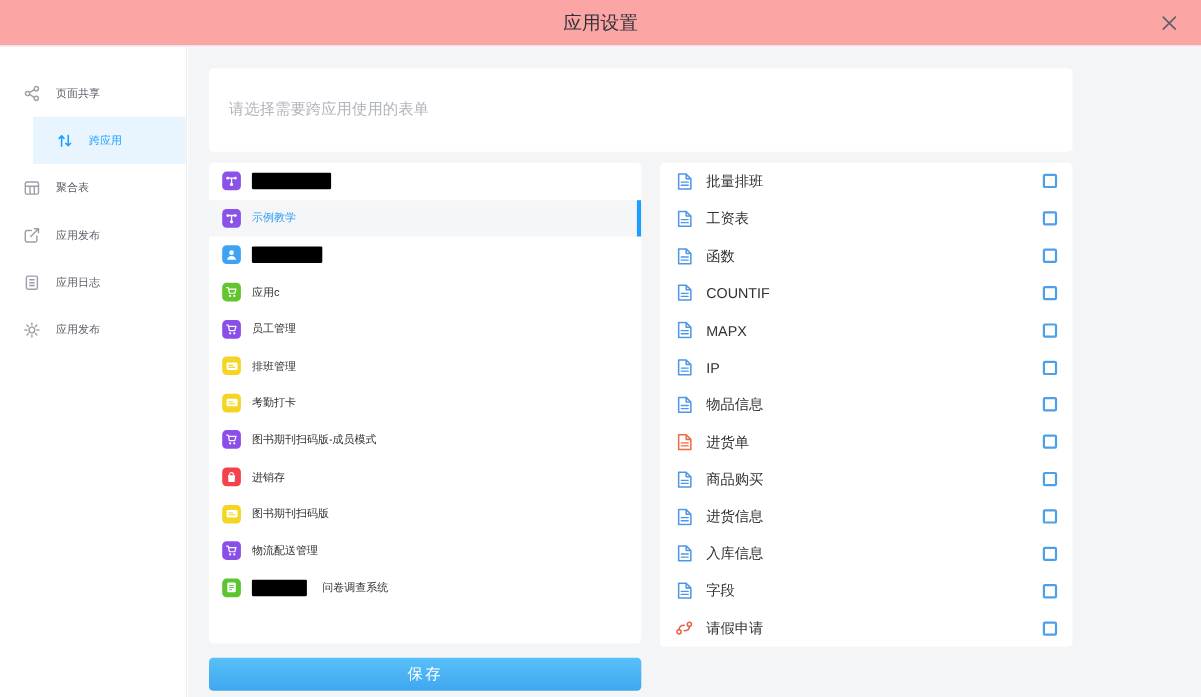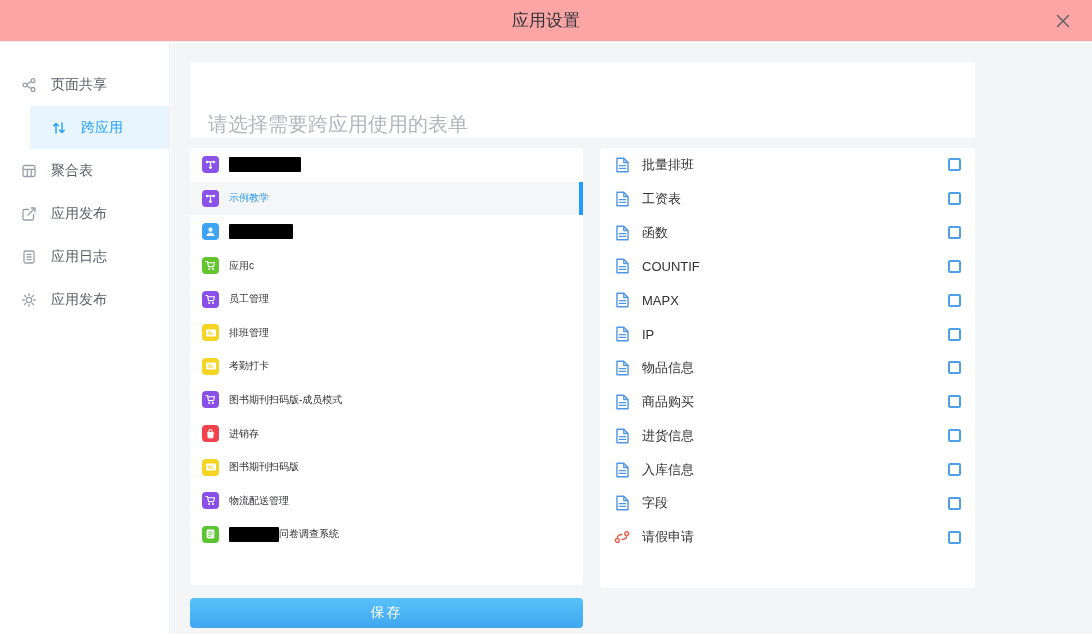--- a/index.html
+++ b/index.html
@@ -11,42 +11,42 @@
   
   .header { position:absolute; top:0; left:0; right:0; height:42px; background:#fca5a5;
             border-bottom:1px solid #e9ebee; z-index:5; }
   .header-title { text-align:center; line-height:42px; font-size:17px; color:#2f3338; font-weight:500; }
   .close-btn { position:absolute; right:18px; top:10px; width:22px; height:22px; cursor:pointer;
                display:flex; align-items:center; justify-content:center; color:#5f6368; }
   
   .sidebar { position:absolute; top:43px; left:0; width:170px; bottom:0; background:#fff;
              border-right:1px solid #eceef0; padding-top:20px; }
   .side-item { height:43px; display:flex; align-items:center; padding-left:21px;
-               font-size:14px; color:#595e66; cursor:pointer; }
+               font-size:10px; color:#595e66; cursor:pointer; }
   .side-item .s-icon { width:16px; height:16px; margin-right:14px; color:#9aa0a8;
                        display:flex; align-items:center; justify-content:center; }
   .side-item.selected { background:#e9f5fe; color:#1e9fff;margin-left:30px; }
   .side-item.selected .s-icon { color:#1e9fff; }
   
   .main { position:absolute; top:43px; left:171px; right:0; bottom:0; background:#f4f5f7; }
   .picker-card { position:absolute; left:19px; top:19px; width:785px; height:76px; background:#fff;
-                 border-radius:4px; display:flex; align-items:flex-end; padding-left:18px;
-                 color:#b2b6bd; font-size:20px; cursor:text; }
+                 border-radius:4px; display:flex; align-items:center; padding-left:18px;
+                 color:#b2b6bd; font-size:14px; cursor:text; }
   
   .app-card { position:absolute; left:19px; top:105px; width:393px; height:437px; background:#fff;
               border-radius:4px; overflow:hidden; }
   .app-row { height:33.6px; display:flex; align-items:center; padding:0 12px; position:relative; cursor:pointer; }
   .app-row.selected { background:#f5f6f8; }
   .app-row.selected .bar { position:absolute; right:0; top:0; bottom:0; width:4px; background:#1e9fff; }
   .app-icon { width:17px; height:17px; border-radius:4px; flex-shrink:0;
               display:flex; align-items:center; justify-content:center; }
   .app-label { margin-left:10px; font-size:10px; color:#303133; white-space:nowrap; }
   .app-row.selected .app-label { color:#2d9cf0; }
   .redacted-bar { height:15px; background:#000; margin-left:10px; border-radius:1px; flex-shrink:0; }
-  .redacted-bar.prefix + .app-label { margin-left:0; }
+  .redacted-bar.prefix + .app-label { margin-left:14px; }
   
   .save-btn { position:absolute; left:19px; top:555px; width:393px; height:30px; border:none;
               border-radius:4px; background:linear-gradient(180deg,#58c0f8,#3fa7ef); color:#fff;
               font-size:14px; letter-spacing:2px; cursor:pointer; font-family:inherit; }
   
   .form-card { position:absolute; left:429px; top:105px; width:375px; height:440px; background:#fff;
                border-radius:4px; overflow:hidden; }
   .form-row { height:33.85px; display:flex; align-items:center; padding:0 14px; cursor:pointer; }
   .form-icon { width:16px; height:16px; flex-shrink:0; display:flex; align-items:center; justify-content:center; }
   .form-label { margin-left:12px; font-size:13px; color:#303133; flex:1; white-space:nowrap; }
@@ -325,20 +325,31 @@
             <path d="M8.2 1.4v3.7h3.8" fill="none" stroke="#4d96e8" stroke-width="1.3" stroke-linejoin="round"></path>
             <path d="M4 8.1h6M4 10.7h6" stroke="#4d96e8" stroke-width="1.1" stroke-linecap="round"></path>
           </svg>
         </span>
         <span class="form-label">物品信息</span>
         <span class="checkbox"></span>
       </div>
       <div class="form-row">
         <span class="form-icon">
           <svg width="15" height="16" viewBox="0 0 14 15">
+            <path d="M1.8 1.2h6.4l4 3.9v8.7H1.8z" fill="#fff" stroke="#ed6a45" stroke-width="1.3" stroke-linejoin="round"></path>
+            <path d="M8.2 1.4v3.7h3.8" fill="none" stroke="#ed6a45" stroke-width="1.3" stroke-linejoin="round"></path>
+            <path d="M4 8.1h6M4 10.7h6" stroke="#ed6a45" stroke-width="1.1" stroke-linecap="round"></path>
+          </svg>
+        </span>
+        <span class="form-label">进货单</span>
+        <span class="checkbox"></span>
+      </div>
+      <div class="form-row">
+        <span class="form-icon">
+          <svg width="15" height="16" viewBox="0 0 14 15">
             <path d="M1.8 1.2h6.4l4 3.9v8.7H1.8z" fill="#fff" stroke="#4d96e8" stroke-width="1.3" stroke-linejoin="round"></path>
             <path d="M8.2 1.4v3.7h3.8" fill="none" stroke="#4d96e8" stroke-width="1.3" stroke-linejoin="round"></path>
             <path d="M4 8.1h6M4 10.7h6" stroke="#4d96e8" stroke-width="1.1" stroke-linecap="round"></path>
           </svg>
         </span>
         <span class="form-label">商品购买</span>
         <span class="checkbox"></span>
       </div>
       <div class="form-row">
         <span class="form-icon">

